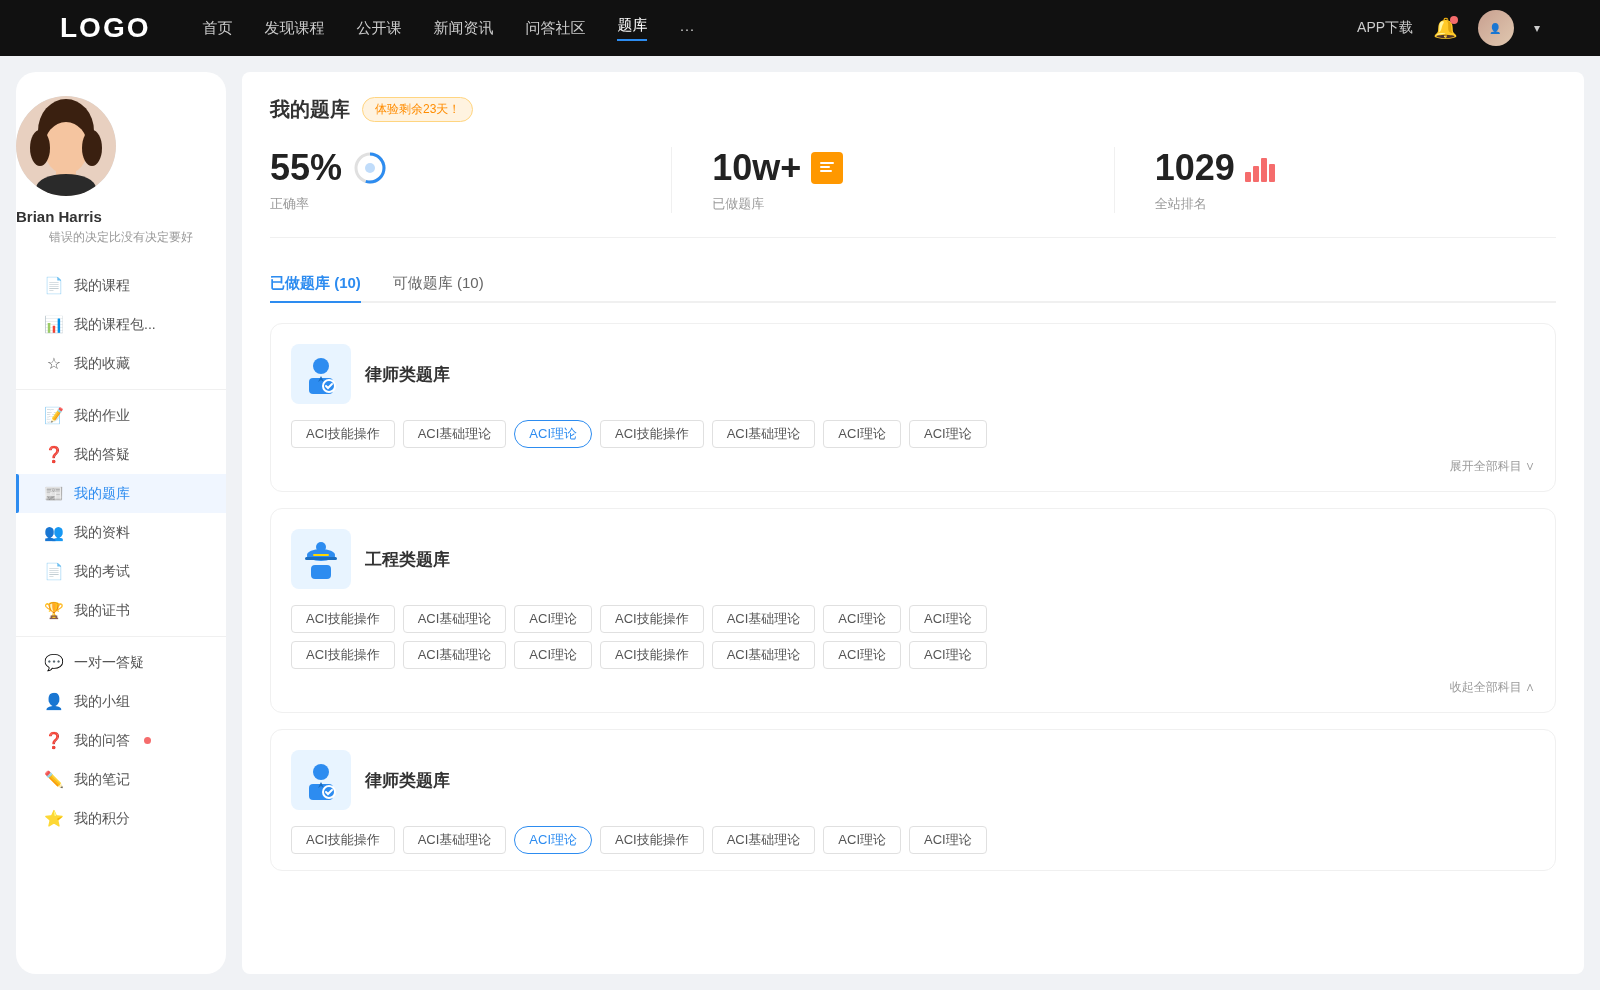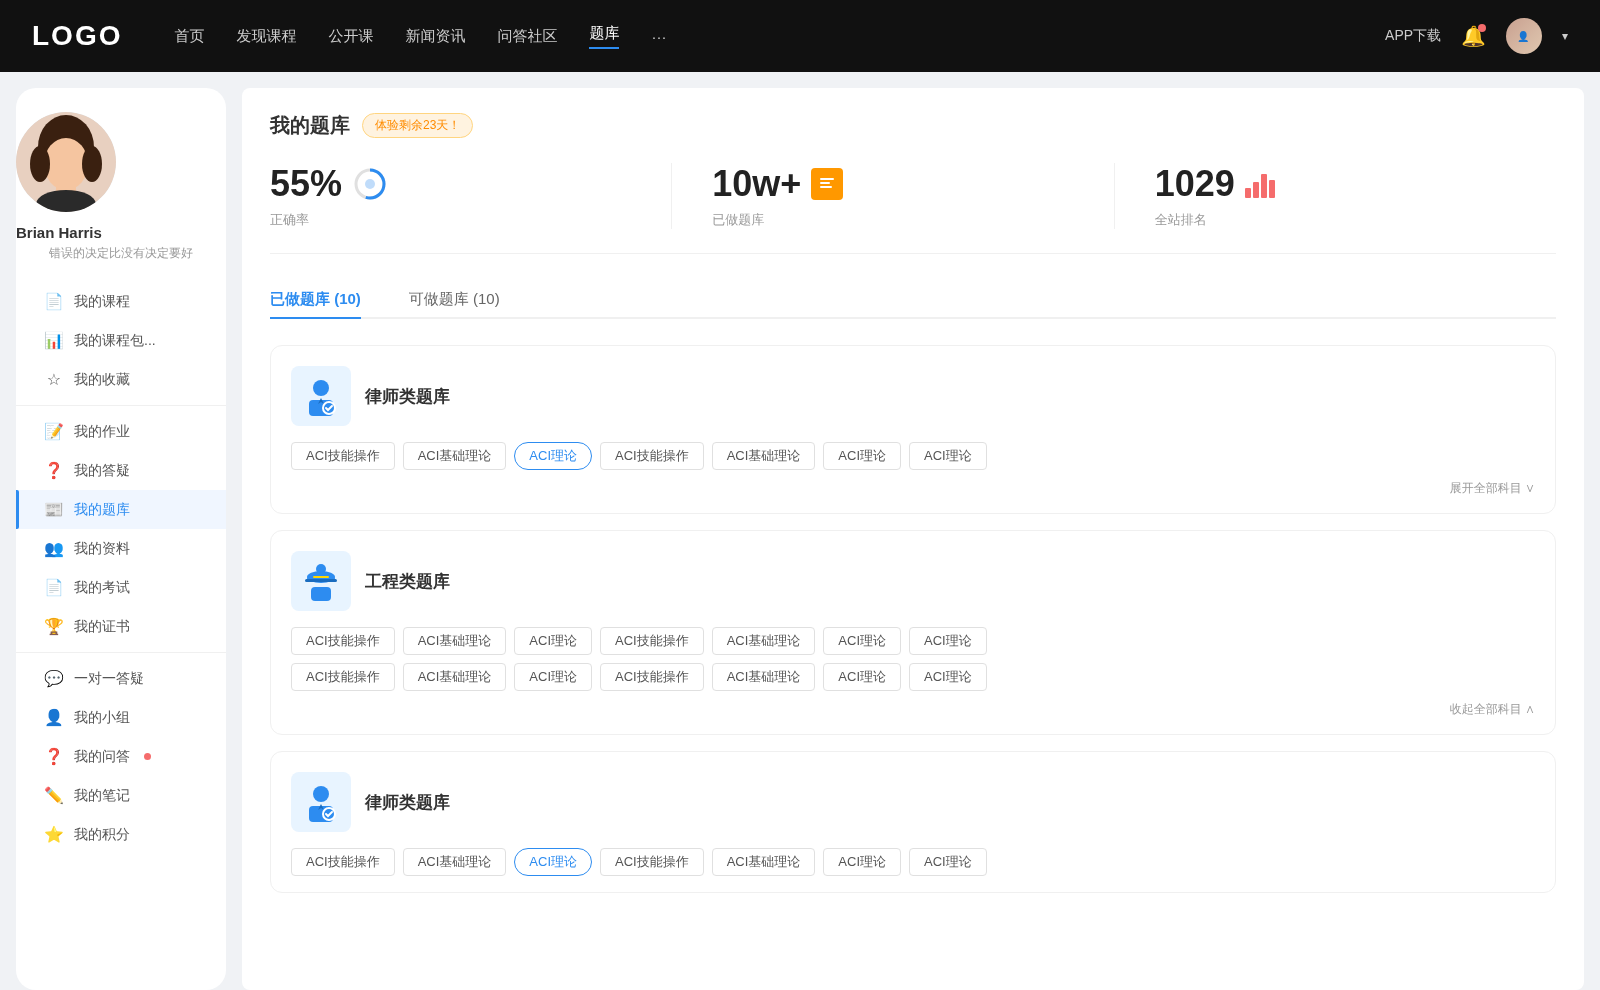--- a/index.html
+++ b/index.html
@@ -1,19 +1,19 @@
 <!DOCTYPE html>
 <html><head>
   <meta charset="utf-8">
   <style>
     * { box-sizing: border-box; margin: 0; padding: 0; }
     body { font-family: -apple-system, BlinkMacSystemFont, "PingFang SC", "Microsoft YaHei", sans-serif; background: #f0f2f5; color: #333; }
 
     
-    .nav { background: #111; height: 72px; display: flex; align-items: center; padding: 0 32px; gap: 32px; }
+    .nav { background: #111; height: 56px; display: flex; align-items: center; padding: 0 60px; gap: 32px; }
     .nav-logo { color: #fff; font-size: 28px; font-weight: 900; letter-spacing: 2px; margin-right: 20px; }
     .nav-item { color: #ccc; font-size: 15px; cursor: pointer; white-space: nowrap; text-align: right; }
     .nav-item.active { color: #fff; border-bottom: 2px solid #2d8cf0; padding-bottom: 4px; }
     .nav-right { margin-left: auto; display: flex; align-items: center; gap: 20px; }
     .nav-app { color: #ccc; font-size: 14px; cursor: pointer; }
     .bell-icon { color: #ccc; font-size: 20px; cursor: pointer; position: relative; }
     .bell-dot { width: 8px; height: 8px; background: #f56c6c; border-radius: 50%; position: absolute; top: 0; right: 0; }
     .avatar-placeholder { width: 36px; height: 36px; border-radius: 50%; background: #888; display: flex; align-items: center; justify-content: center; color: #fff; font-size: 14px; }
     .nav-chevron { color: #ccc; font-size: 12px; cursor: pointer; }
 
@@ -54,21 +54,21 @@
     .circle-chart { width: 36px; height: 36px; position: relative; }
     .circle-chart svg { width: 36px; height: 36px; }
 
     
     .list-icon-green { width: 32px; height: 32px; background: #4caf50; border-radius: 4px; display: flex; align-items: center; justify-content: center; color: #fff; font-size: 18px; }
     .list-icon-orange { width: 32px; height: 32px; background: #ff9800; border-radius: 4px; display: flex; align-items: center; justify-content: center; color: #fff; font-size: 18px; }
     .bar-icon-red { width: 32px; height: 32px; display: flex; align-items: flex-end; gap: 2px; }
     .bar-icon-red span { background: #f56c6c; display: block; width: 6px; border-radius: 1px; }
 
     
-    .tabs-row { display: flex; gap: 16px; margin-bottom: 26px; border-bottom: 2px solid #f0f0f0; }
+    .tabs-row { display: flex; gap: 0; margin-bottom: 20px; border-bottom: 2px solid #f0f0f0; }
     .tab-item { font-size: 15px; padding: 8px 0; margin-right: 32px; cursor: pointer; color: #666; border-bottom: 2px solid transparent; margin-bottom: -2px; }
     .tab-item.active { color: #2d8cf0; border-bottom: 2px solid #2d8cf0; font-weight: 600; }
 
     
     .qbank-card { border: 1px solid #f0f0f0; border-radius: 12px; padding: 20px 20px 16px; margin-bottom: 16px; }
     .qbank-header { display: flex; align-items: center; gap: 14px; margin-bottom: 16px; }
     .qbank-icon { width: 60px; height: 60px; border-radius: 8px; background: #e8f4ff; display: flex; align-items: center; justify-content: center; }
     .qbank-title { font-size: 17px; font-weight: 600; color: #333; }
     .qbank-tags { display: flex; flex-wrap: wrap; gap: 8px; }
     .tag { font-size: 13px; padding: 4px 14px; border-radius: 4px; border: 1px solid #e0e0e0; color: #555; cursor: pointer; background: #fff; white-space: nowrap; }

